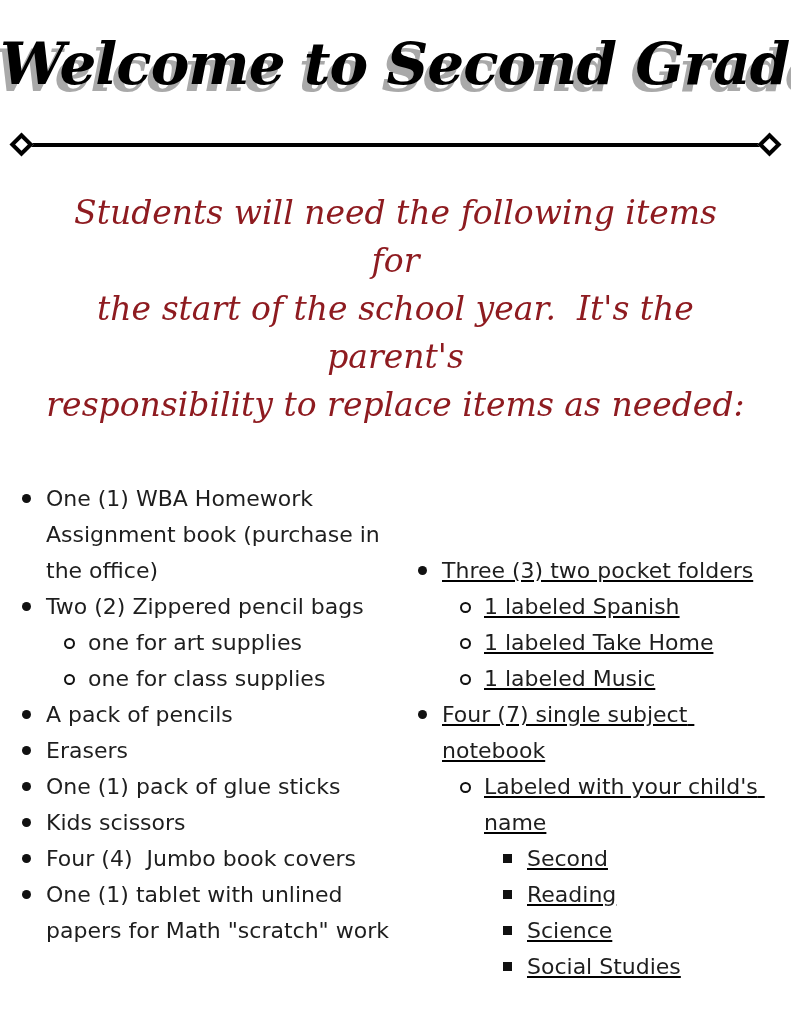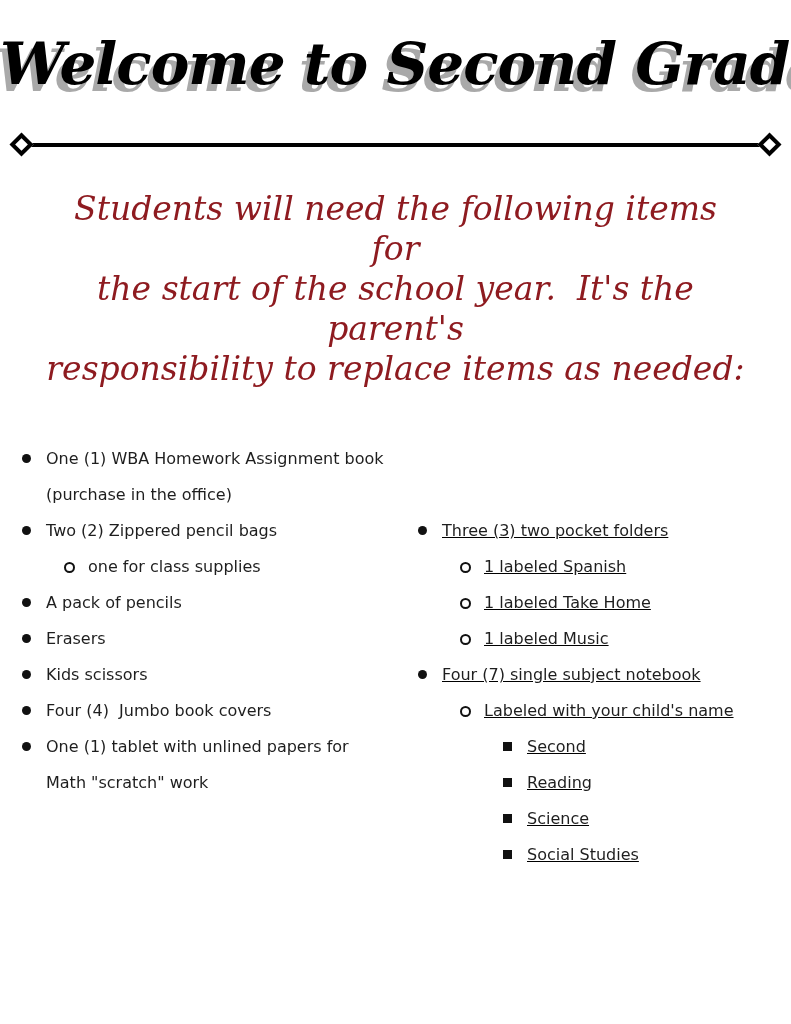--- a/index.html
+++ b/index.html
@@ -51,21 +51,21 @@
   }
 
   
   .intro {
     margin: 36px auto 0 auto;
     width: 700px;
     text-align: center;
     font-family: "DejaVu Serif", serif;
     font-style: italic;
     font-size: 33px;
-    line-height: 40px;
+    line-height: 48px;
     color: #8e1b20;
     white-space: pre-wrap;
   }
 
   
   .columns {
     display: flex;
     margin-top: 52px;
   }
   .col {
@@ -73,21 +73,21 @@
     margin: 0;
     padding: 0;
     box-sizing: border-box;
   }
   .col.left  { flex: 0 0 393px; padding-left: 22px; }
   .col.right { flex: 1 1 auto;  padding-left: 25px; padding-top: 72px; text-decoration: underline; }
 
   .item {
     display: flex;
     align-items: flex-start;
-    font-size: 16px;
+    font-size: 22px;
     line-height: 36px;
     color: #1e1e1e;
   }
   .item.level-2 { margin-left: 42px; }
   .item.level-3 { margin-left: 85px; }
 
   .marker { flex: 0 0 24px; }
   .marker::before { content: ""; display: block; }
   .marker.disc::before   { width: 9px; height: 9px; margin-top: 13px; background: #111; border-radius: 50%; }
   .marker.circle::before { width: 7px; height: 7px; margin-top: 13px; border: 2px solid #111; border-radius: 50%; background: transparent; }
@@ -120,29 +120,37 @@
         <li class="item level-1">
           <span class="marker disc"></span>
           <span class="item-text">One (1) WBA Homework Assignment book (purchase in the office)</span>
         </li>
         <li class="item level-1">
           <span class="marker disc"></span>
           <span class="item-text">Two (2) Zippered pencil bags</span>
         </li>
         <li class="item level-2">
           <span class="marker circle"></span>
+          <span class="item-text">one for art supplies</span>
+        </li>
+        <li class="item level-2">
+          <span class="marker circle"></span>
           <span class="item-text">one for class supplies</span>
         </li>
         <li class="item level-1">
           <span class="marker disc"></span>
           <span class="item-text">A pack of pencils</span>
         </li>
         <li class="item level-1">
           <span class="marker disc"></span>
           <span class="item-text">Erasers</span>
+        </li>
+        <li class="item level-1">
+          <span class="marker disc"></span>
+          <span class="item-text">One (1) pack of glue sticks</span>
         </li>
         <li class="item level-1">
           <span class="marker disc"></span>
           <span class="item-text">Kids scissors</span>
         </li>
         <li class="item level-1">
           <span class="marker disc"></span>
           <span class="item-text">Four (4)  Jumbo book covers</span>
         </li>
         <li class="item level-1">

